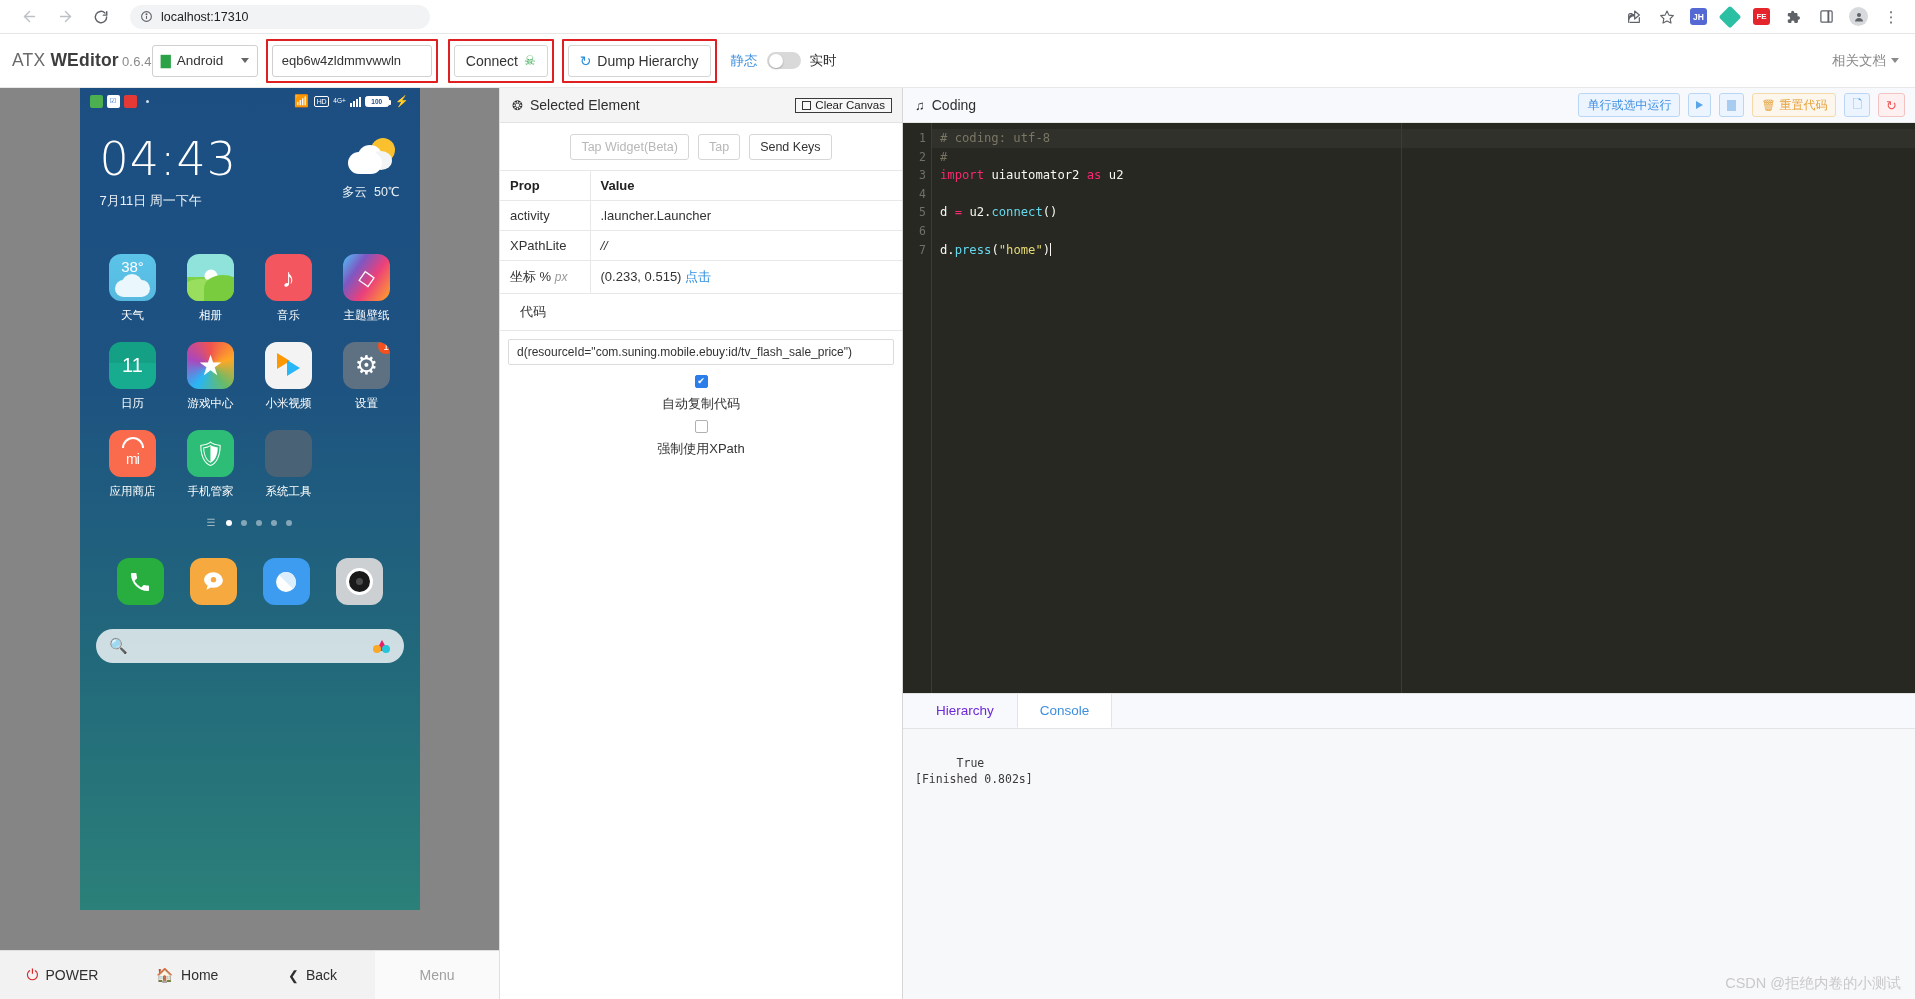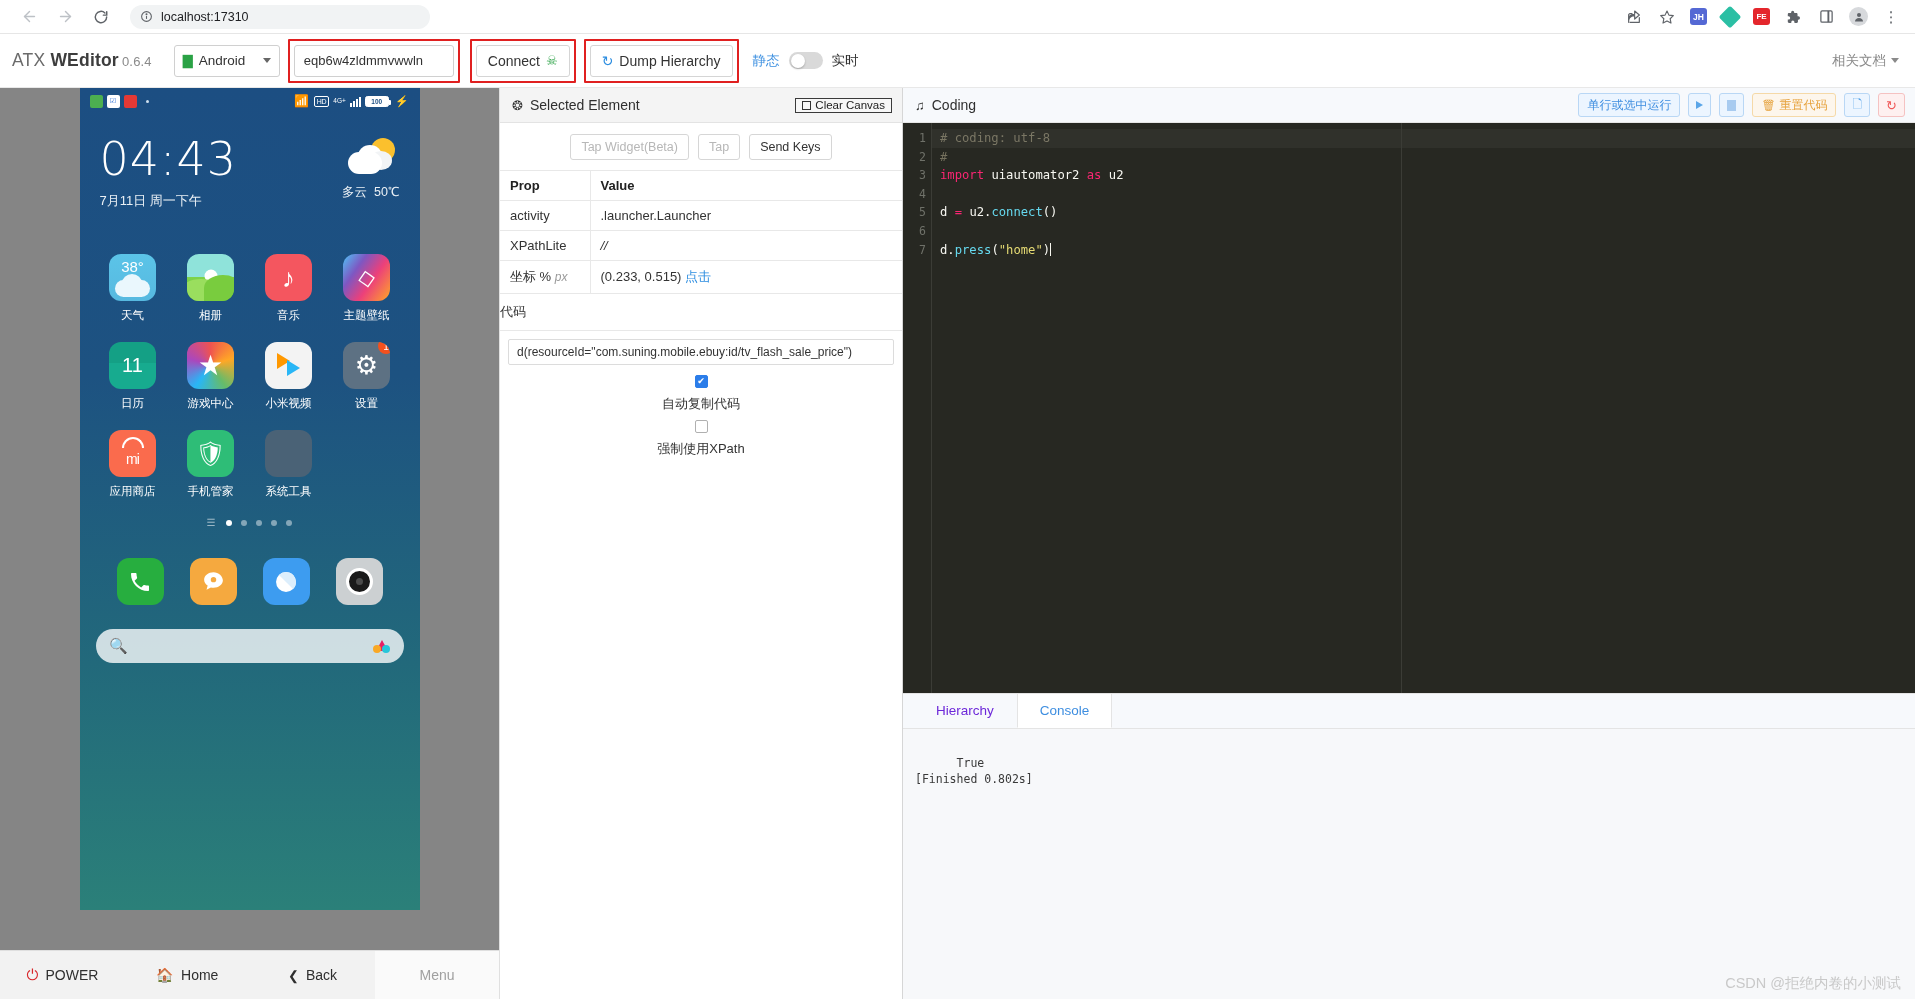--- a/index.html
+++ b/index.html
@@ -73,21 +73,20 @@
     align-items: center;
     padding: 0 16px 0 12px;
     border-bottom: 1px solid #e8e8e8;
     position: relative;
   }
   .brand {
     font-size: 17.5px;
     color: #6b6b6b;
     letter-spacing: 0.2px;
     white-space: nowrap;
-    margin-right: 22px;
   }
   .brand b { color: #3d3d3d; font-weight: 700; }
   .brand .ver { font-size: 13px; color: #8a8a8a; margin-left: 3px; }
 
   .platform-select {
     height: 32px;
     min-width: 106px;
     border: 1px solid #d0d0d0;
     border-radius: 3px;
     background: #fff;
@@ -443,21 +442,21 @@
     font-size: 13px;
     vertical-align: middle;
   }
   .prop-table th { font-weight: bold; color:#222; }
   .prop-table td:first-child, .prop-table th:first-child { width: 90px; border-right: 1px solid #e8e8e8;}
   .prop-table .mono-it { font-style: italic; }
   .px-unit { color:#9a9a9a; font-style: italic; font-size: 12px; }
   .link-blue { color: #2e8ee0; cursor: pointer; }
 
   .code-label {
-    padding: 9px 0;
+    padding: 9px 20px;
     font-size: 13px;
     border-bottom: 1px solid #e8e8e8;
   }
   .code-field-wrap { padding: 8px 8px 0 8px; }
   .code-field {
     width: 100%;
     height: 26px;
     border: 1px solid #dcdcdc;
     border-radius: 2px;
     padding: 0 8px;

